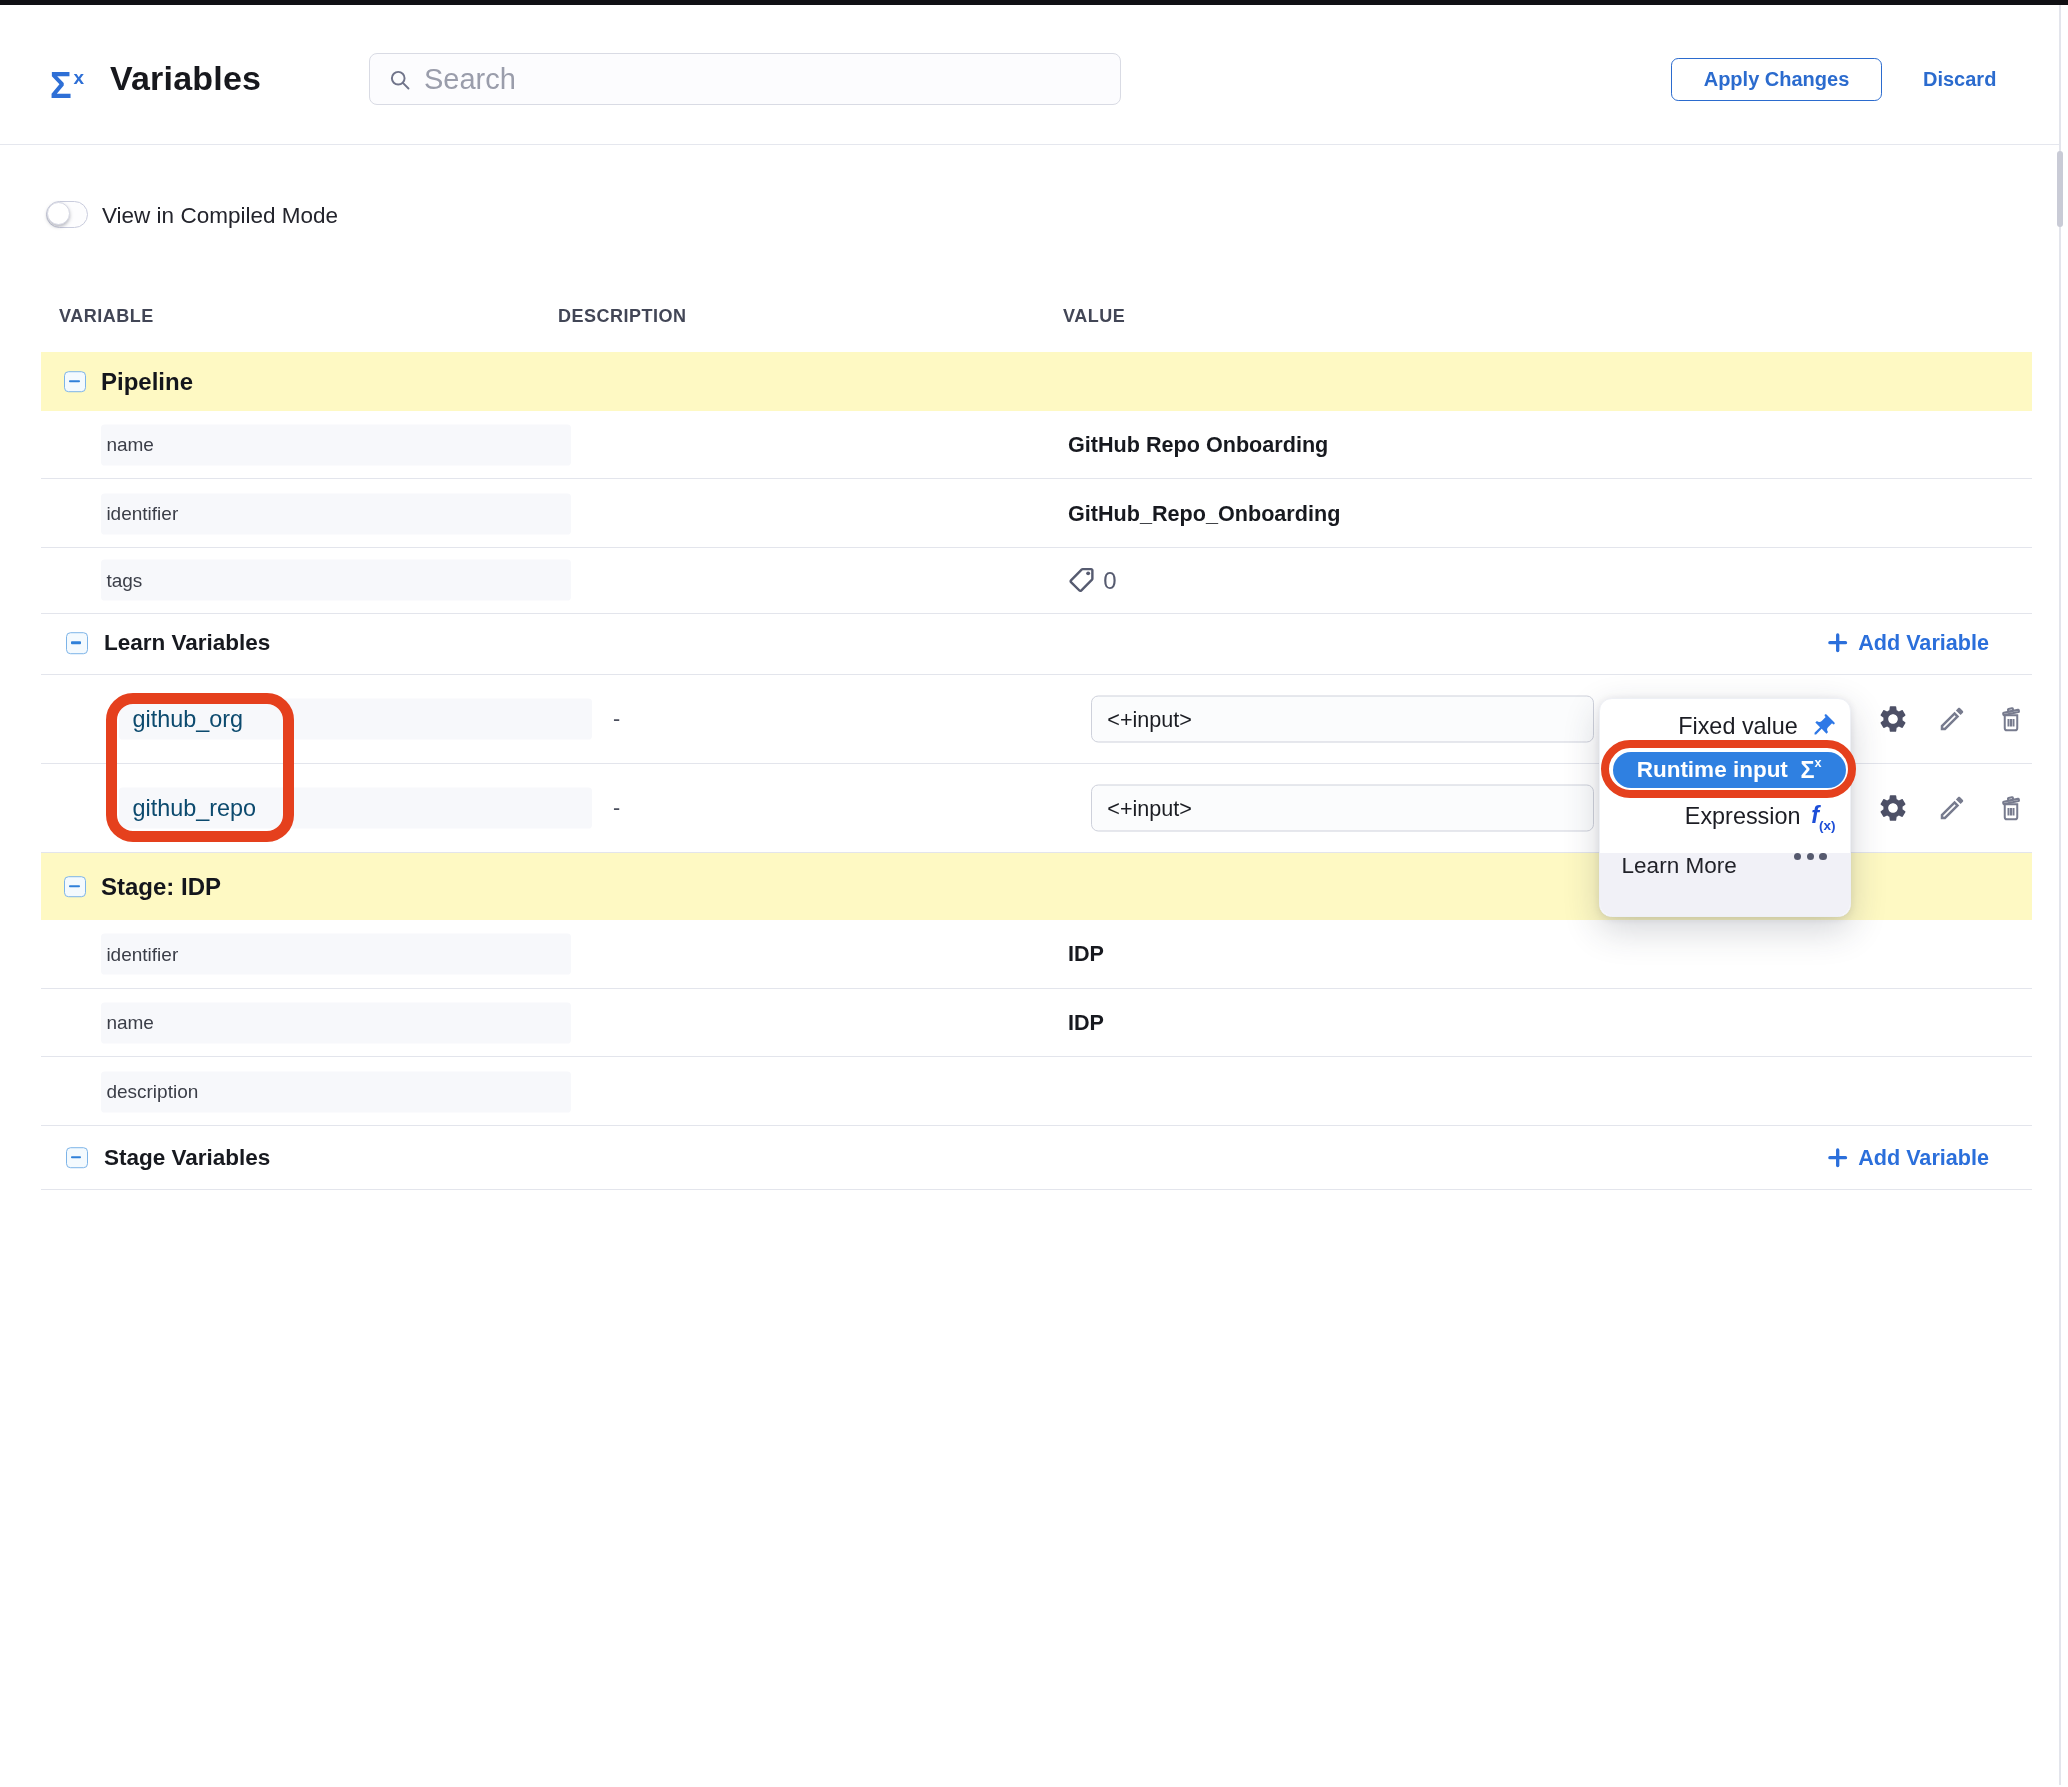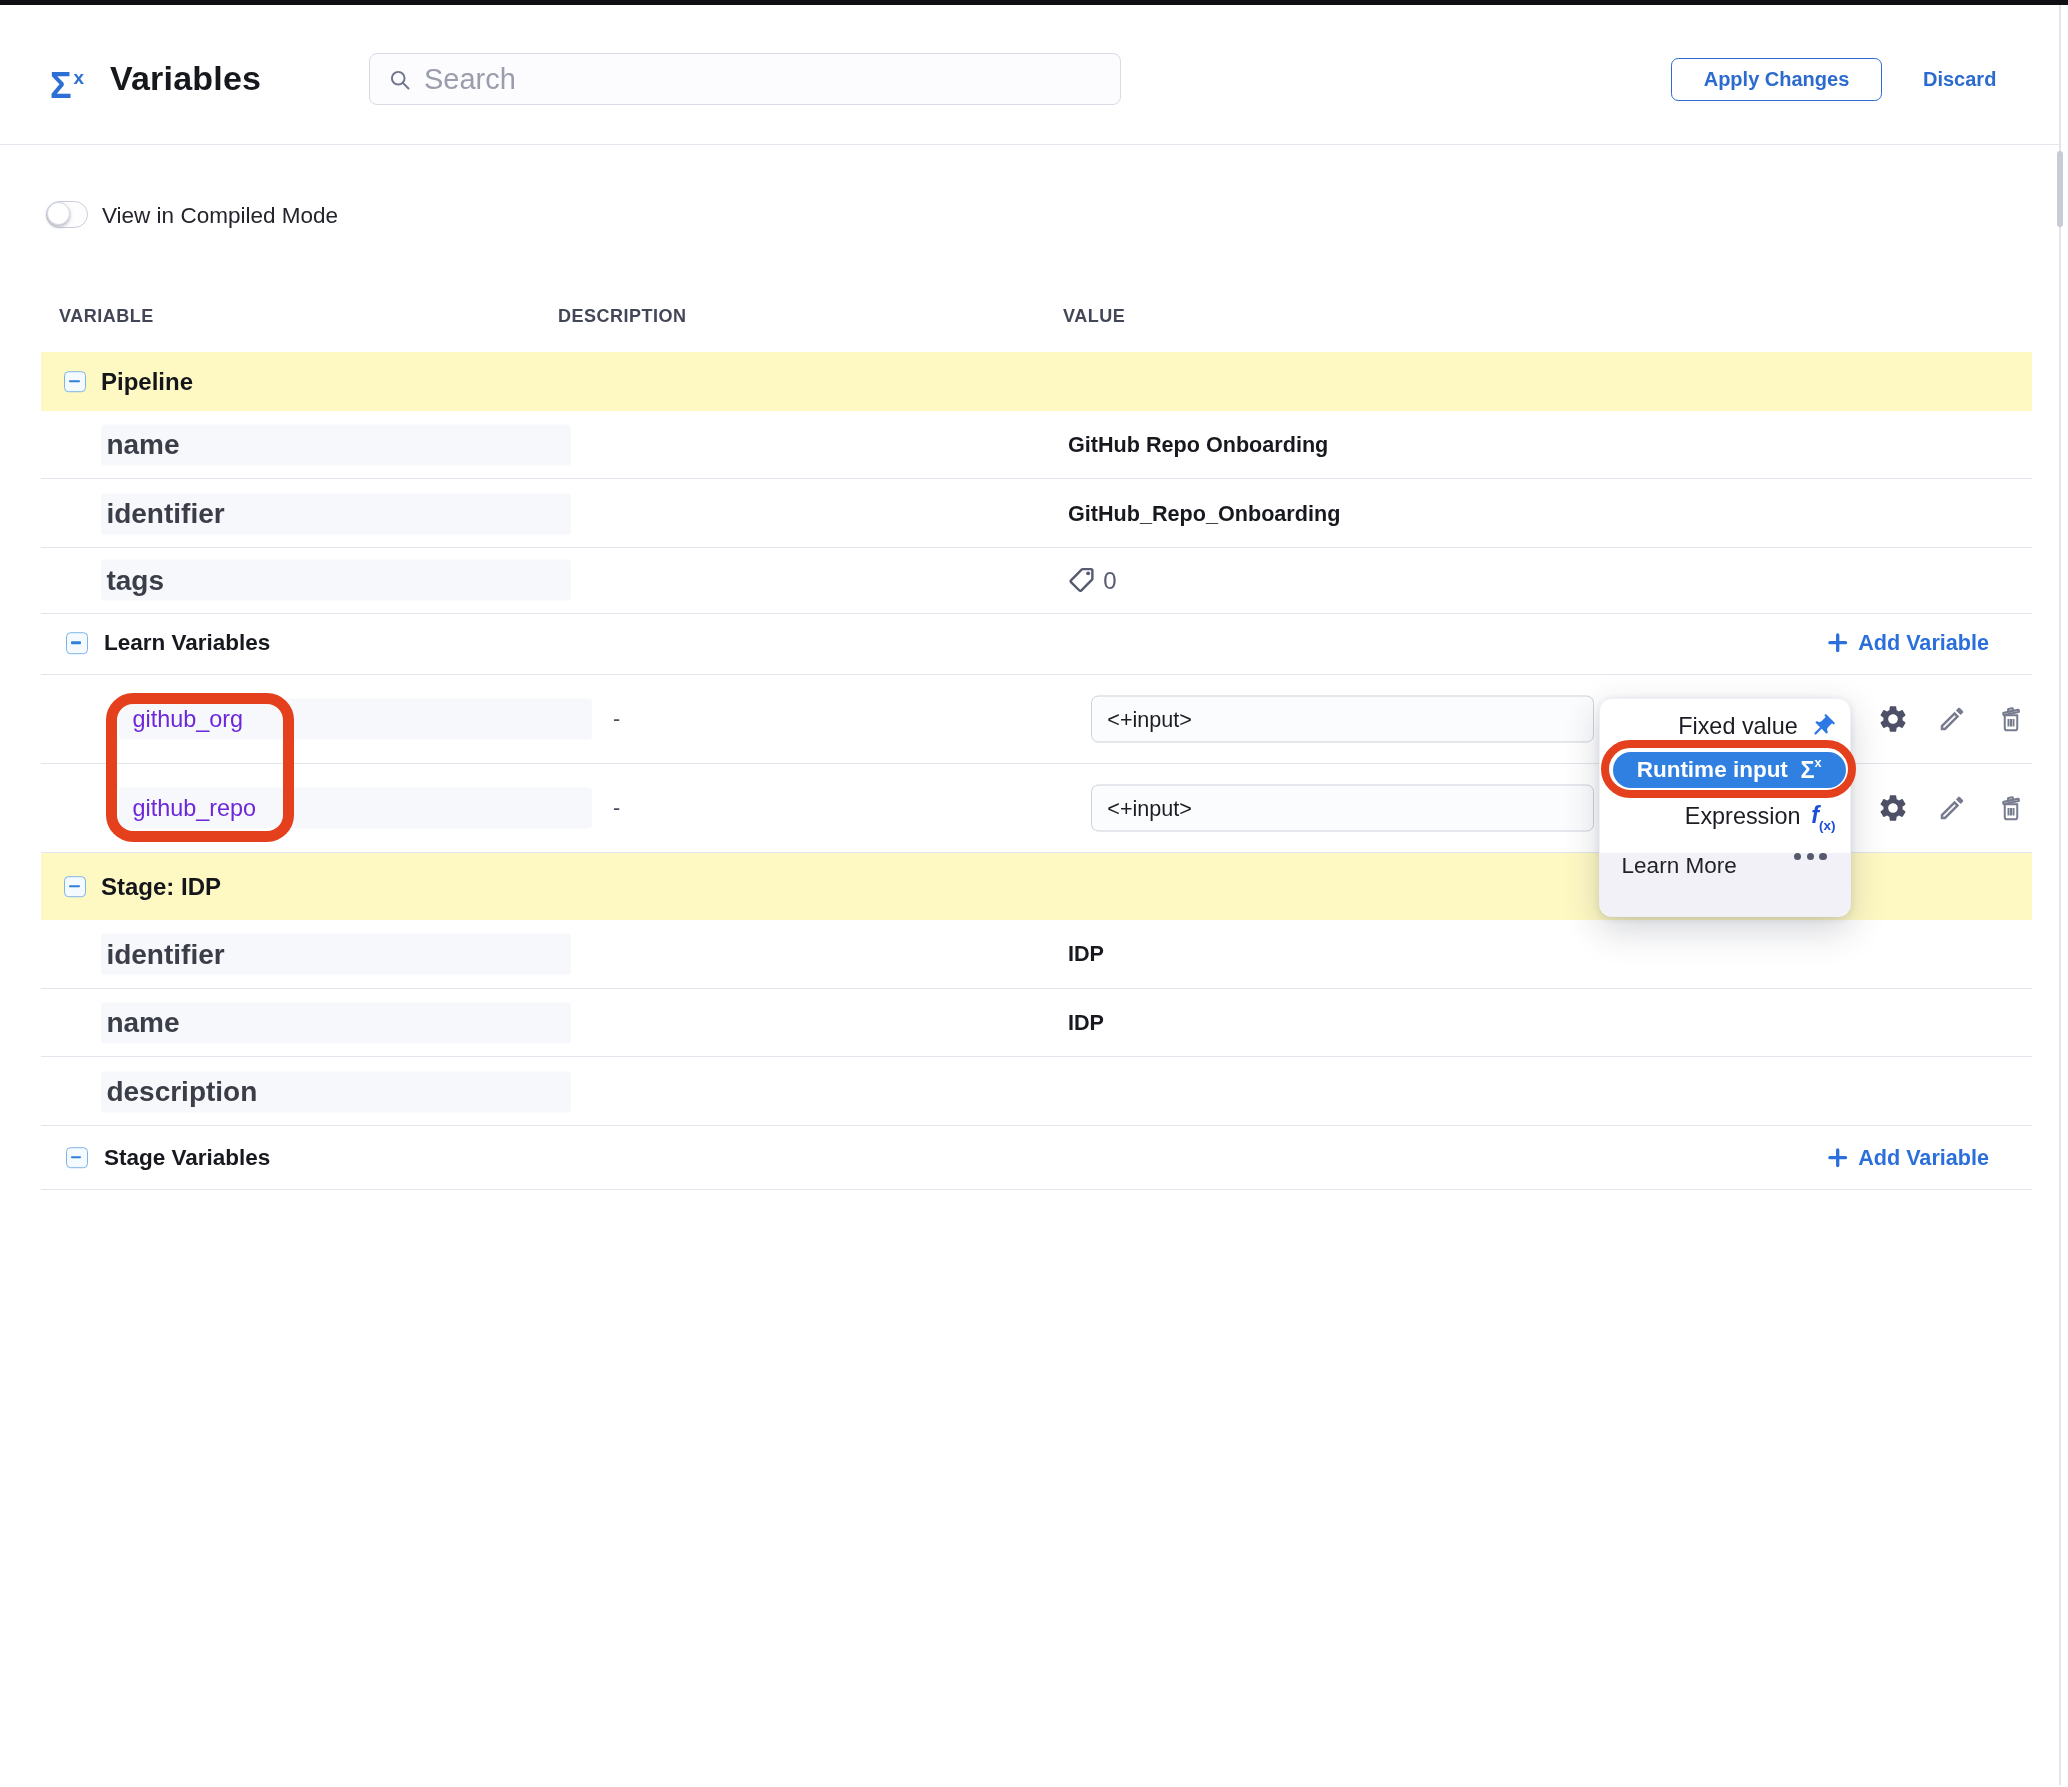--- a/index.html
+++ b/index.html
@@ -49,22 +49,22 @@
   .r-sdesc { top:706px; height:68px; }
   .r-svars { top:774px; height:64px; }
 
   .minus-box { position:absolute; left:23.4px; top:50%; transform:translateY(-50%); width:21.6px; height:21.6px; border:1.8px solid #7db4e8; border-radius:4.5px; background:#f4fafe; cursor:pointer; }
   .minus-box::after { content:""; position:absolute; left:3.6px; top:8px; width:10.8px; height:2.7px; background:#2f80d9; border-radius:0.9px; }
   .section-title { position:absolute; left:60px; top:50%; transform:translateY(-50%); font-size:24px; font-weight:bold; color:#14161c; }
   .subsection-title { position:absolute; left:63px; top:50%; transform:translateY(-50%); font-size:22.5px; font-weight:bold; color:#17191f; }
 
   .chip { position:absolute; left:60px; top:50%; transform:translateY(-50%); width:470px; height:41px; background:#f7f8fb; border-radius:3.6px; display:flex; align-items:center; padding-left:5.4px; }
   .chip-l2 { left:78px; width:473px; padding-left:13.5px; }
-  .row-label { font-size:28px; color:#3b3e48;font-weight:bold; }
-  .gh-label { font-size:23.4px; color:#6d28d9; }
+  .row-label { font-size:19px; color:#3b3e48; }
+  .gh-label { font-size:23.4px; color:#0c4a6e; }
   .desc-dash { position:absolute; left:572px; top:50%; transform:translateY(-50%); font-size:21.6px; color:#4a4e5c; }
   .cell-value { position:absolute; left:1027px; top:50%; transform:translateY(-50%); font-size:21.6px; font-weight:bold; color:#17191f; }
 
   .tags-group { position:absolute; left:1026px; top:50%; transform:translateY(-50%); display:flex; align-items:center; }
   .tags-count { font-size:24px; color:#565b70; margin-left:7.2px; }
 
   .input-field { position:absolute; left:1050px; top:50%; transform:translateY(-50%); width:503px; height:47px; background:#fbfcfd; border:1.8px solid #ced1db; border-radius:7.2px; display:flex; align-items:center; padding-left:15.3px; font-size:21.6px; color:#1c1e24; cursor:text; }
 
   .row-actions { position:absolute; left:1822px; top:50%; transform:translateY(-50%); display:flex; align-items:center; }
   .act { width:59px; display:flex; justify-content:center; cursor:pointer; }

